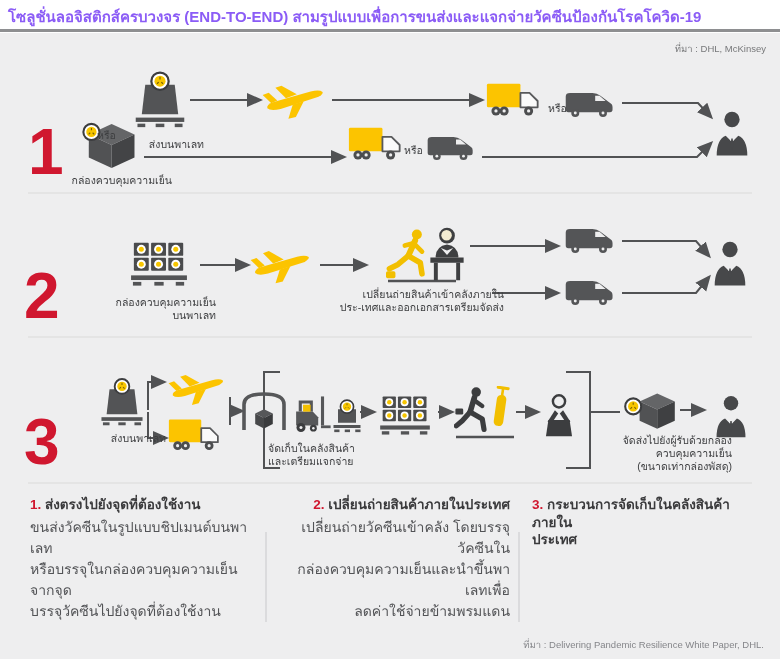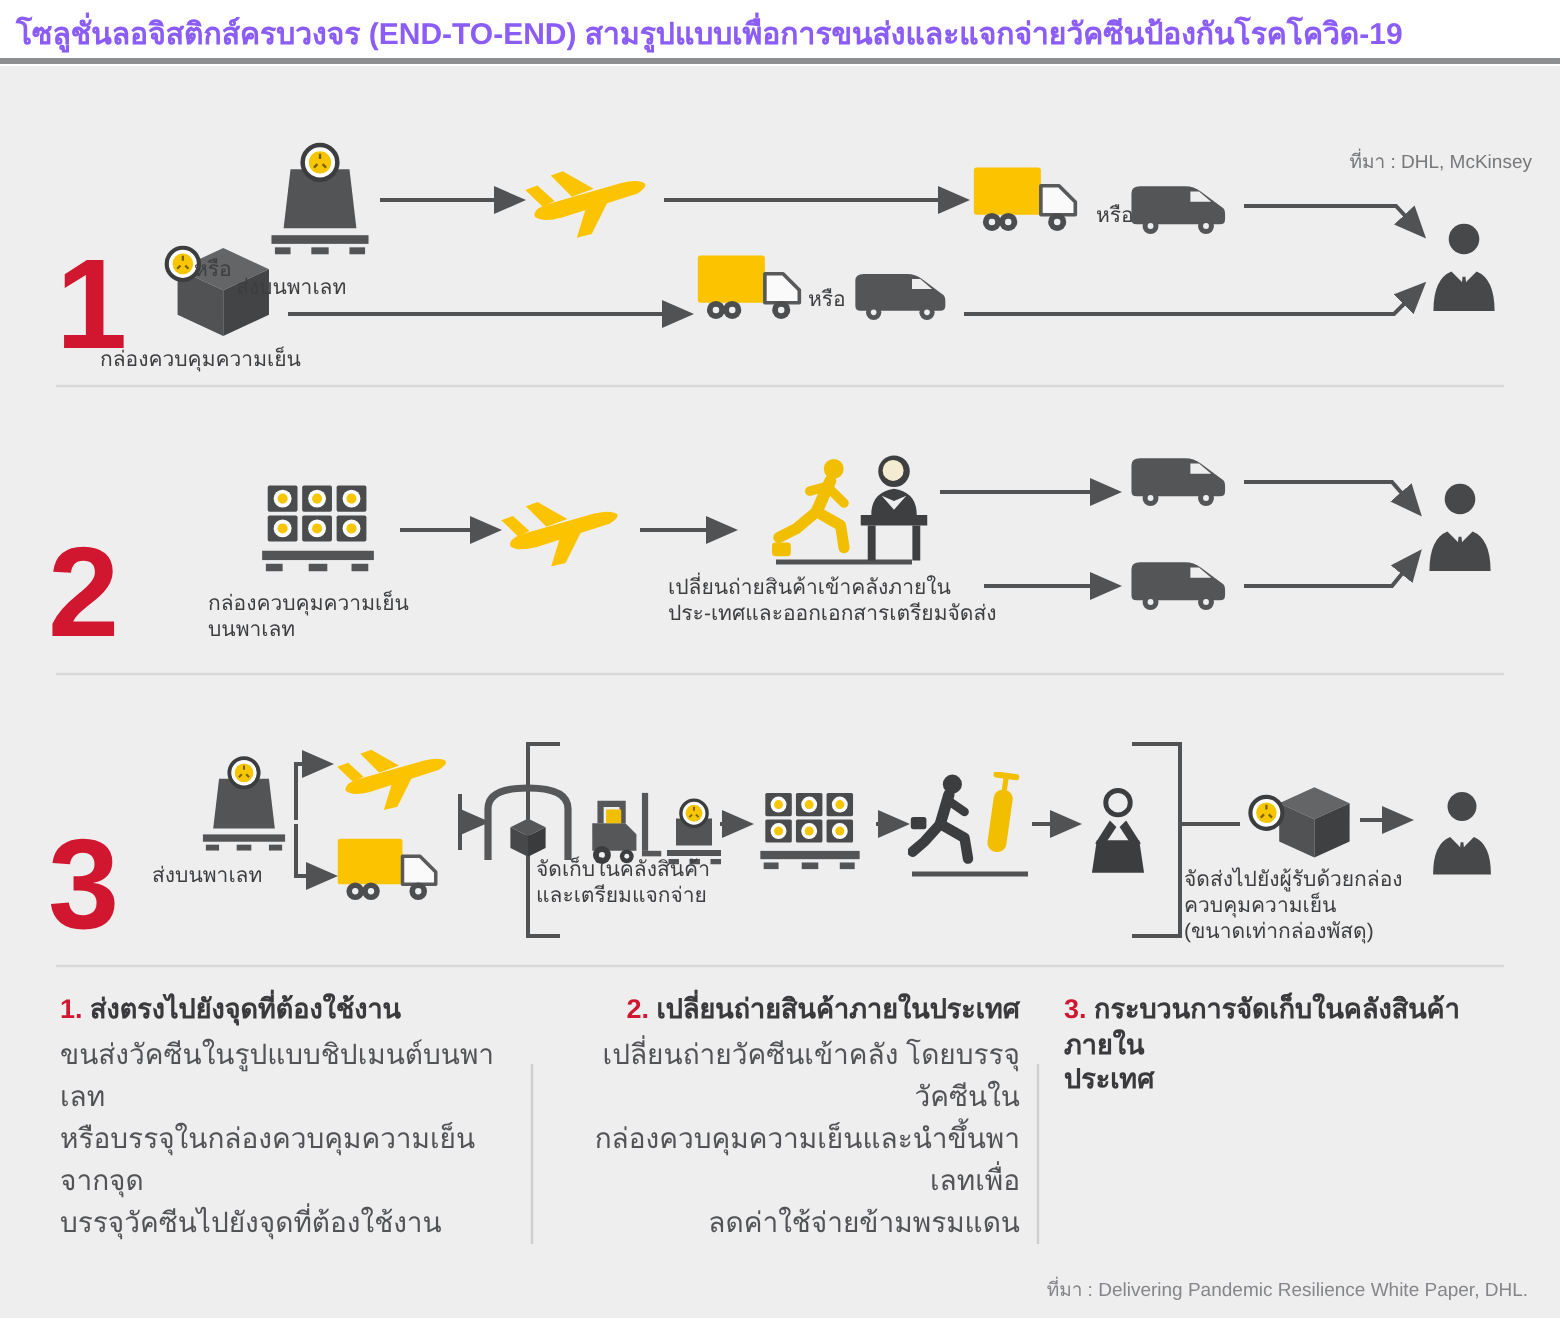--- a/index.html
+++ b/index.html
@@ -1,25 +1,25 @@
 <!DOCTYPE html>
 <html><head>
 <meta charset="utf-8">
 <style>
   html,body{margin:0;padding:0;}
   body{font-family:"Liberation Sans",sans-serif;}
   .page{position:relative;width:780px;height:659px;background:#ffffff;overflow:hidden;}
   .main-bg{position:absolute;left:0;top:33px;width:780px;height:626px;background:#eeeeef;}
   .title{position:absolute;left:8px;top:5px;width:764px;font-size:15px;font-weight:bold;color:#8b5cf6;}
   .title-rule{position:absolute;left:0;top:29px;width:780px;height:3px;background:#8e8f91;}
-  .src-top{position:absolute;right:14px;top:41px;font-size:9.5px;color:#77787a;margin-top:32px;}
+  .src-top{position:absolute;right:14px;top:41px;font-size:9.5px;color:#77787a;}
   .src-bottom{position:absolute;right:16px;top:637px;font-size:9.5px;color:#85868a;}
   .stepnum{position:absolute;font-size:64px;font-weight:800;line-height:0.9;color:#d0172f;}
   .lbl{position:absolute;font-size:10.5px;line-height:1.25;color:#3d3e40;}
-  .center{text-align:left;}
+  .center{text-align:right;}
   .preline{white-space:pre-line;}
   .or{font-weight:normal;font-size:10.5px;margin-top:16px;}
   .diagram{position:absolute;left:0;top:0;width:780px;height:659px;}
   .fncol{position:absolute;top:496px;}
   .fn-head{font-size:13.5px;font-weight:bold;color:#3a3a3c;line-height:1.3;}
   .fn-num{color:#d0172f;}
   .fn-body{margin-top:3px;font-size:14px;line-height:1.5;color:#525356;white-space:pre-line;}
 </style>
 </head>
 <body>
@@ -262,21 +262,21 @@
   <div class="lbl center" style="left:50px;top:174px;width:122px;">กล่องควบคุมความเย็น</div>
   <div class="lbl or" style="left:548px;top:86px;">หรือ</div>
   <div class="lbl or" style="left:404px;top:128px;">หรือ</div>
 
   <div class="lbl center preline" style="left:104px;top:296px;width:112px;">กล่องควบคุมความเย็น
 บนพาเลท</div>
   <div class="lbl center preline" style="left:322px;top:288px;width:170px;margin-left:12px;">เปลี่ยนถ่ายสินค้าเข้าคลังภายใน
 ประ-เทศและออกเอกสารเตรียมจัดส่ง</div>
 
   <div class="lbl center" style="left:76px;top:432px;width:90px;">ส่งบนพาเลท</div>
-  <div class="lbl preline" style="left:268px;top:429px;width:104px;">จัดเก็บในคลังสินค้า
+  <div class="lbl preline" style="left:268px;top:442px;width:104px;">จัดเก็บในคลังสินค้า
 และเตรียมแจกจ่าย</div>
   <div class="lbl center preline" style="left:592px;top:434px;width:140px;">จัดส่งไปยังผู้รับด้วยกล่อง
 ควบคุมความเย็น
 (ขนาดเท่ากล่องพัสดุ)</div>
 
   <div class="fncol" style="left:30px;width:230px;">
     <div class="fn-head"><span class="fn-num">1.</span><span class="preline"> ส่งตรงไปยังจุดที่ต้องใช้งาน</span></div>
     <div class="fn-body">ขนส่งวัคซีนในรูปแบบชิปเมนต์บนพาเลท
 หรือบรรจุในกล่องควบคุมความเย็นจากจุด
 บรรจุวัคซีนไปยังจุดที่ต้องใช้งาน</div>

